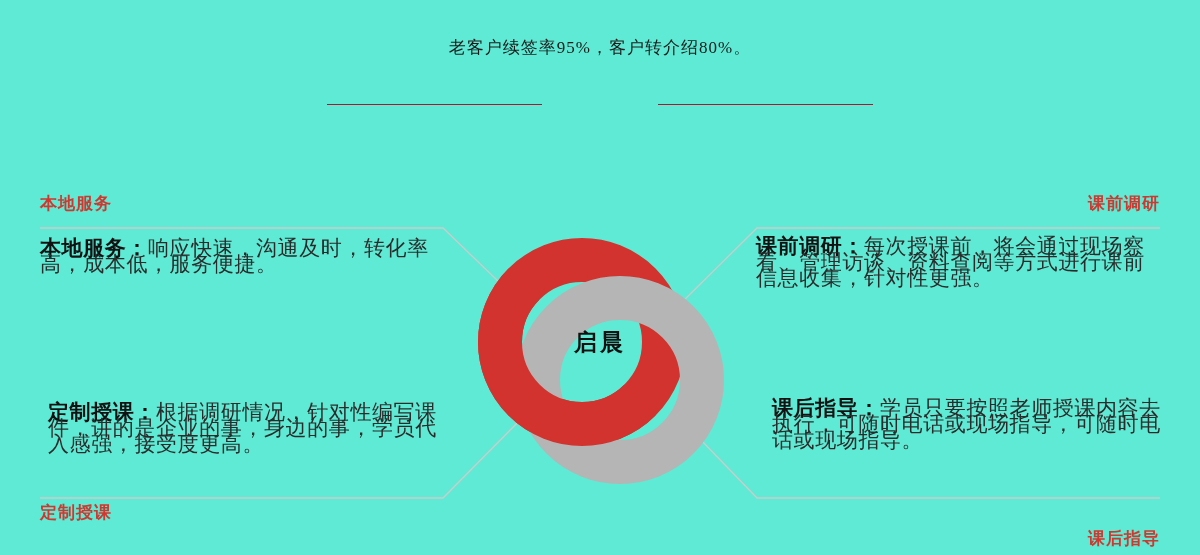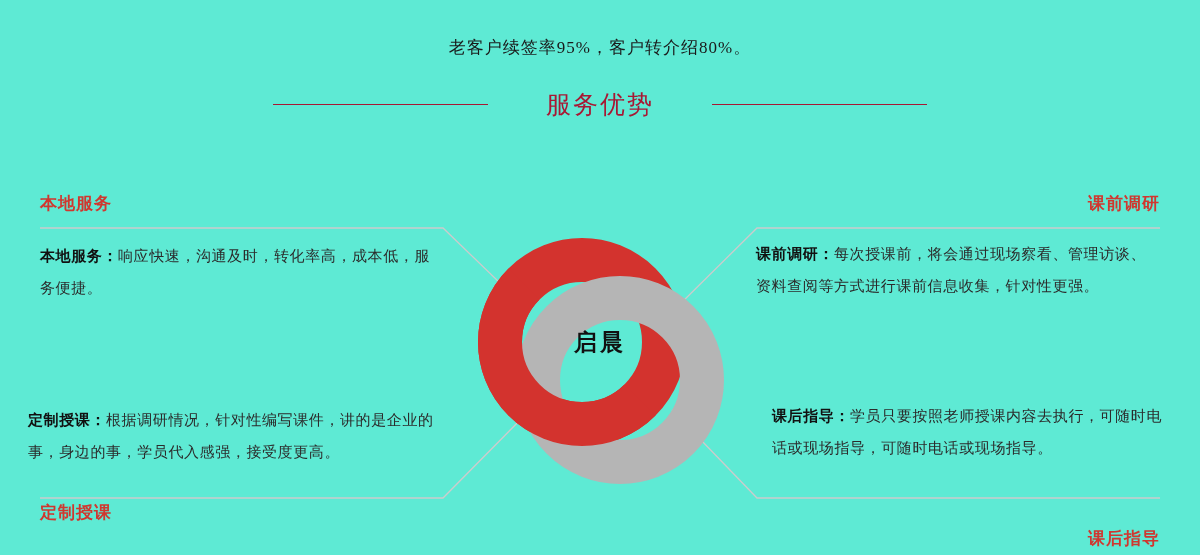--- a/index.html
+++ b/index.html
@@ -77,30 +77,30 @@
   .connectors {
     position: absolute;
     left: 0; top: 0;
     width: 1200px; height: 555px;
     pointer-events: none;
   }
 
   
   .body-text {
     position: absolute;
-    font-size: 15px;
-    line-height: 32px;
+    font-size: 21px;
+    line-height: 16px;
     color: #2b2b2b;
     letter-spacing: 0.6px;
   }
   .body-text .lead { font-weight: bold; color: #111; }
 
   .body-text.tl { left: 40px;  top: 240px; width: 400px; text-align: left;  }
   .body-text.tr { right: 52px; top: 238px; width: 392px; text-align: left;  }
-  .body-text.bl { left: 28px;  top: 404px; width: 410px; text-align: left;  }
+  .body-text.bl { left: 48px;  top: 404px; width: 410px; text-align: left;  }
   .body-text.br { right: 36px; top: 400px; width: 392px; text-align: left;  }
 
   
   .logo {
     position: absolute;
     left: 470px;
     top: 230px;
     width: 260px;
     height: 260px;
   }
@@ -122,21 +122,20 @@
 </style>
 </head>
 <body>
 
 <div class="page">
 
   <div class="tagline">老客户续签率95%，客户转介绍80%。</div>
 
   <div class="section-title-wrap">
     <div class="rule left"></div>
-    <div class="section-title">服务优势</div>
     <div class="rule right"></div>
   </div>
 
   <svg class="connectors" viewBox="0 0 1200 555" width="1200" height="555">
 
     <polyline points="40,228 443,228 530,312" fill="none" stroke="#CCCCCC" stroke-width="1.3"></polyline>
 
     <polyline points="672,312 757,228 1160,228" fill="none" stroke="#CCCCCC" stroke-width="1.3"></polyline>
 
     <polyline points="40,498 443,498 530,410" fill="none" stroke="#CCCCCC" stroke-width="1.3"></polyline>

